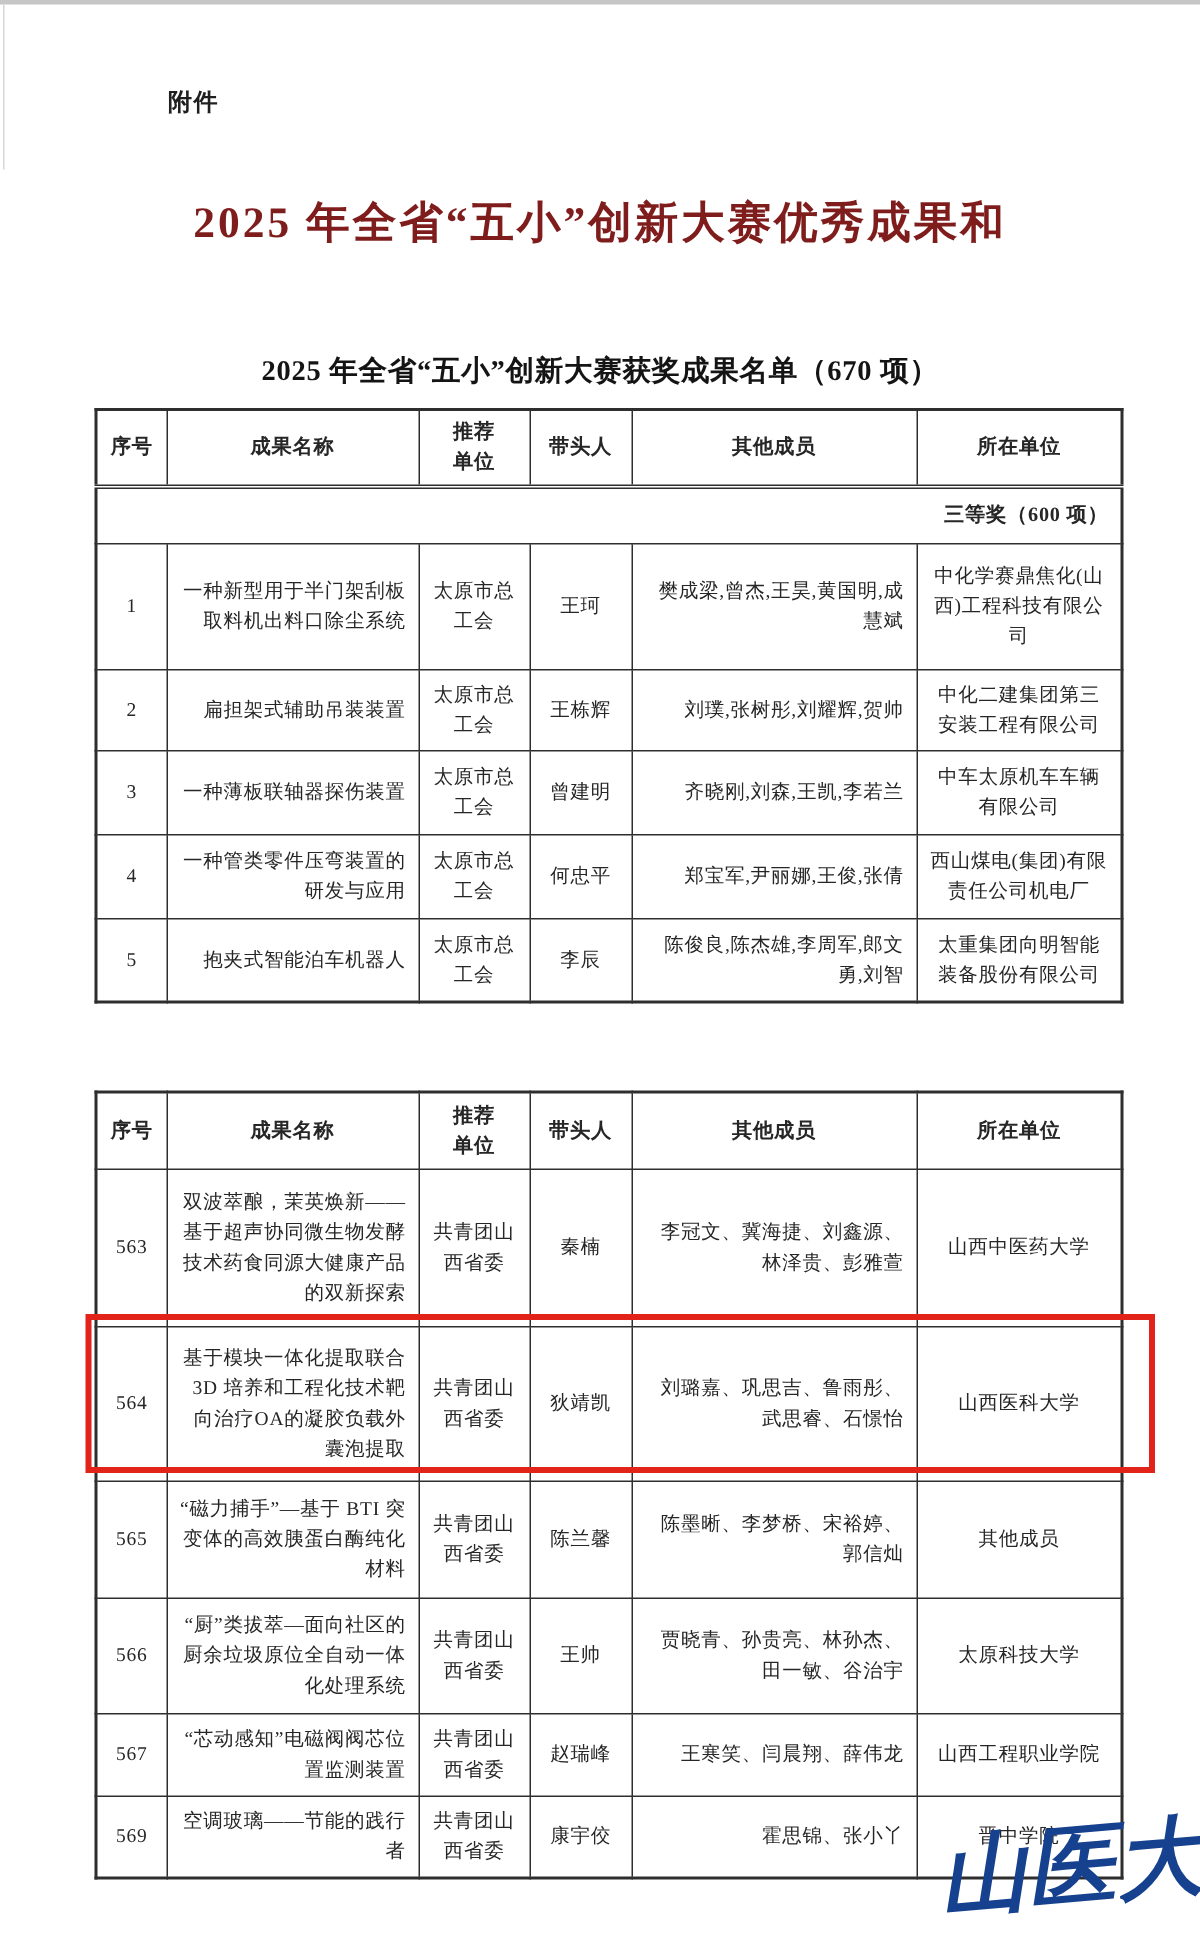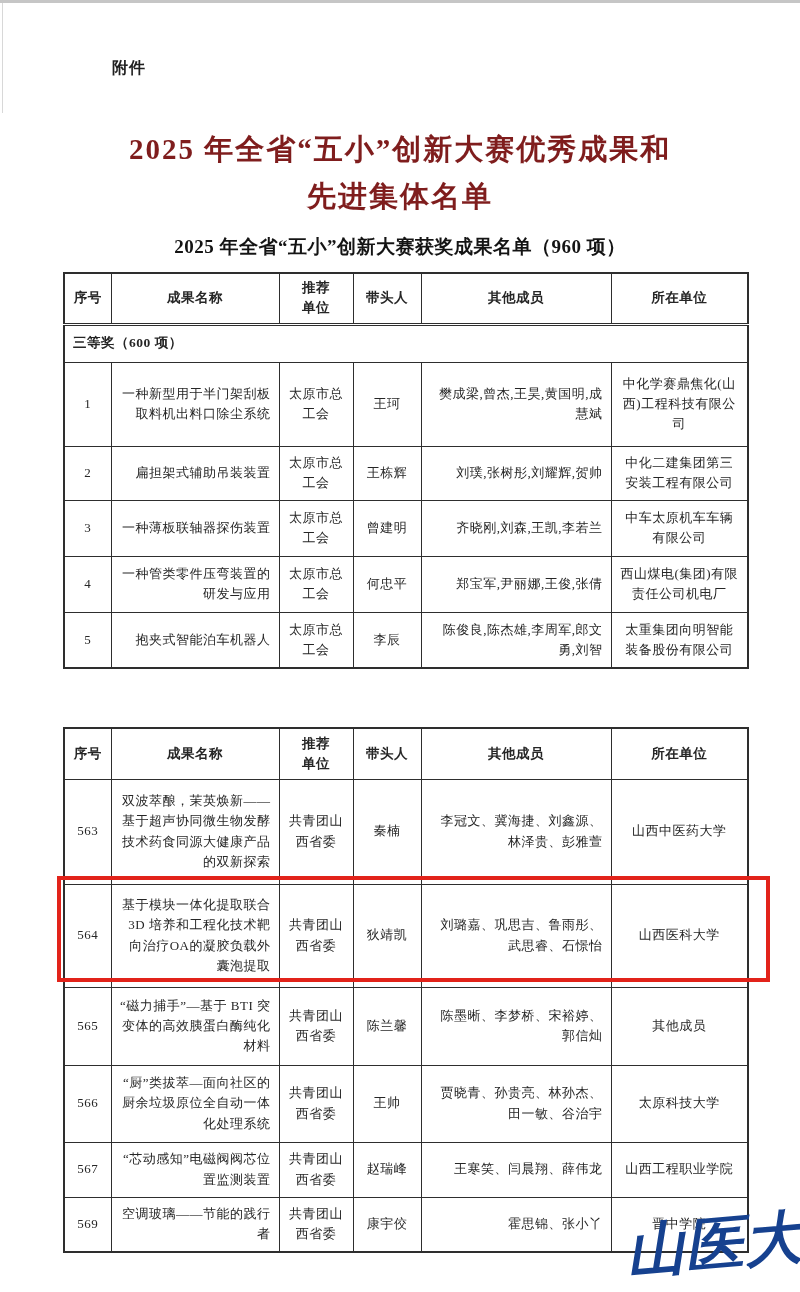--- a/index.html
+++ b/index.html
@@ -33,21 +33,21 @@
   .award th, .award td {
     border: 1px solid #2e2e2e;
     vertical-align: middle;
     padding: 4px 8px;
     line-height: 1.55;
     letter-spacing: 0.5px;
   }
   .award th { font-weight: bold; text-align: center; font-size: 13.5px; white-space: pre-line; line-height: 1.5; }
   .award thead tr { height: 51px; }
   #table1 thead th { border-bottom: 3px double #2e2e2e; }
-  .section-row td { text-align: left; font-weight: bold; font-size: 13.5px; height: 38px; }
+  .section-row td { text-align: right; font-weight: bold; font-size: 13.5px; height: 38px; }
   .col-no, .col-rec, .col-leader, .col-org { text-align: center; }
   .col-name, .col-members { text-align: right; }
 
   .red-box {
     position: absolute; left: 57px; top: 876px;
     width: 713px; height: 106px;
     border: 4px solid #e2231a;
     z-index: 5;
   }
   .watermark {
@@ -64,24 +64,23 @@
 </head>
 <body>
 
 <div class="top-edge"></div>
 <div class="left-edge"></div>
 
 <div class="attachment">附件</div>
 
 <div class="title">
   <div>2025 年全省“五小”创新大赛优秀成果和</div>
-  <div>先进集体名单</div>
 </div>
 
-<div class="subtitle">2025 年全省“五小”创新大赛获奖成果名单（960 项）</div>
+<div class="subtitle">2025 年全省“五小”创新大赛获奖成果名单（670 项）</div>
 
 <table class="award" id="table1">
   <colgroup>
     <col style="width:47px">
       <col style="width:168px">
       <col style="width:74px">
     <col style="width:68px">
       <col style="width:190px">
       <col style="width:137px">
   </colgroup>

